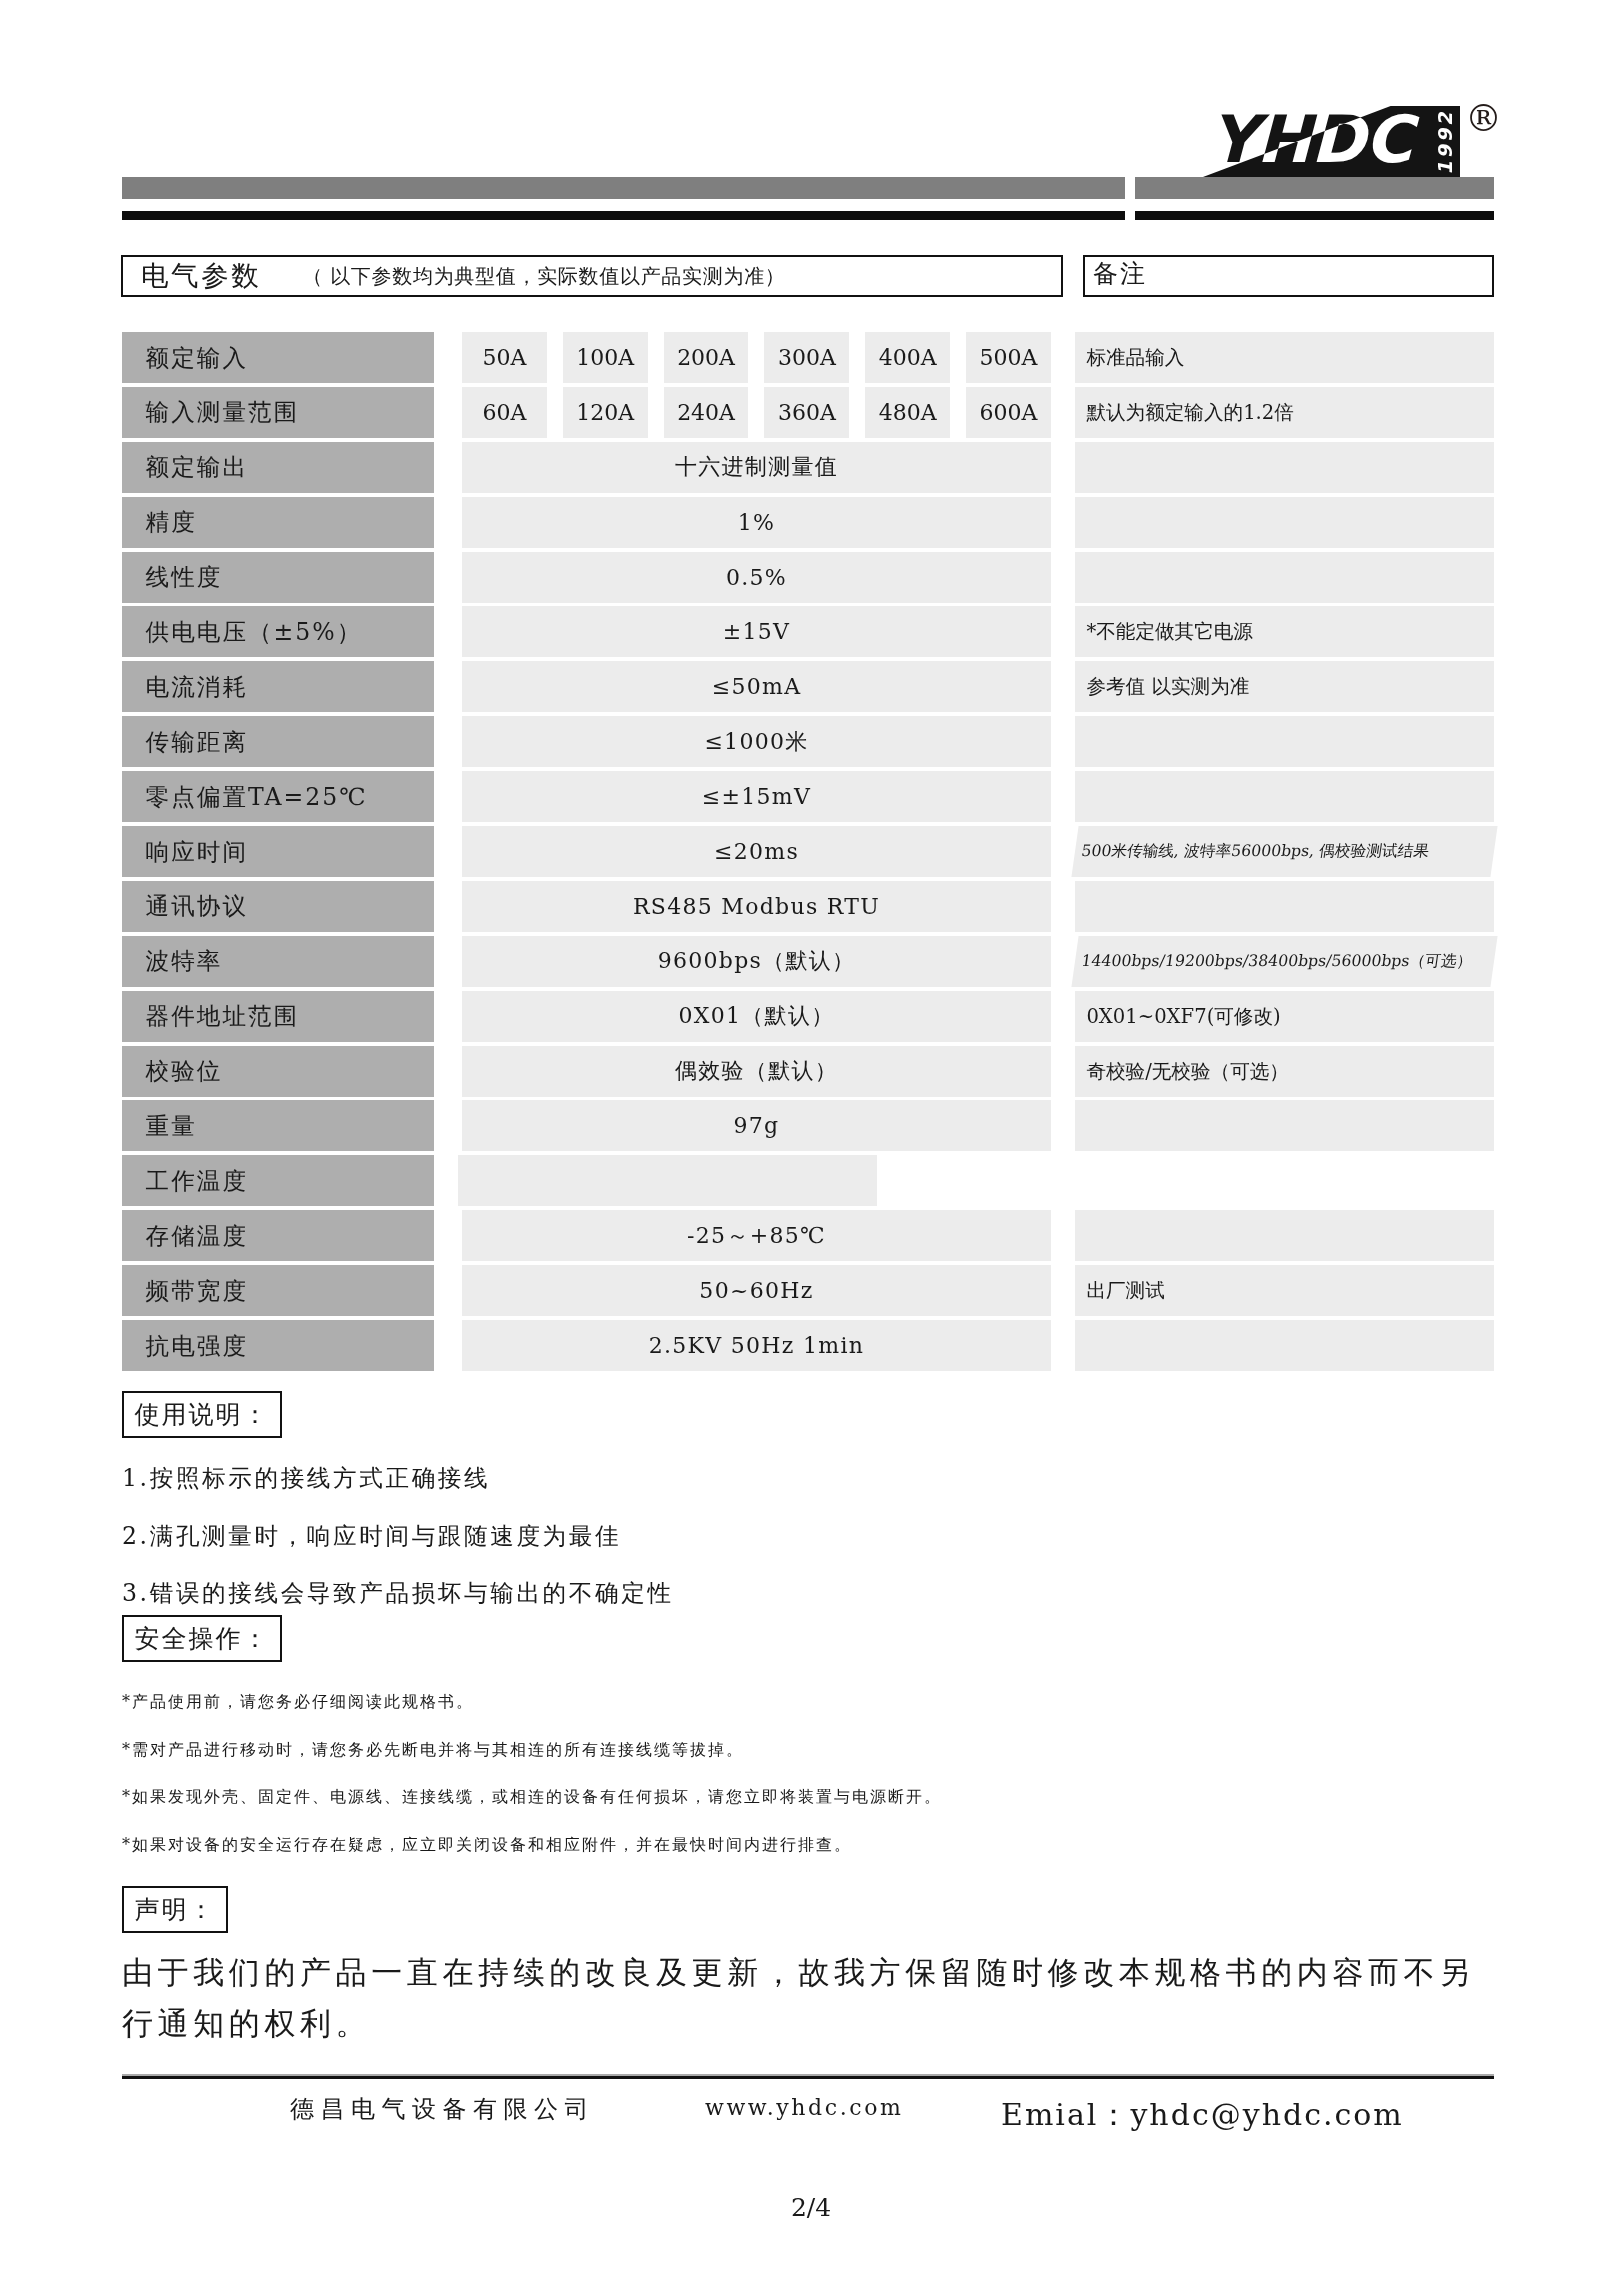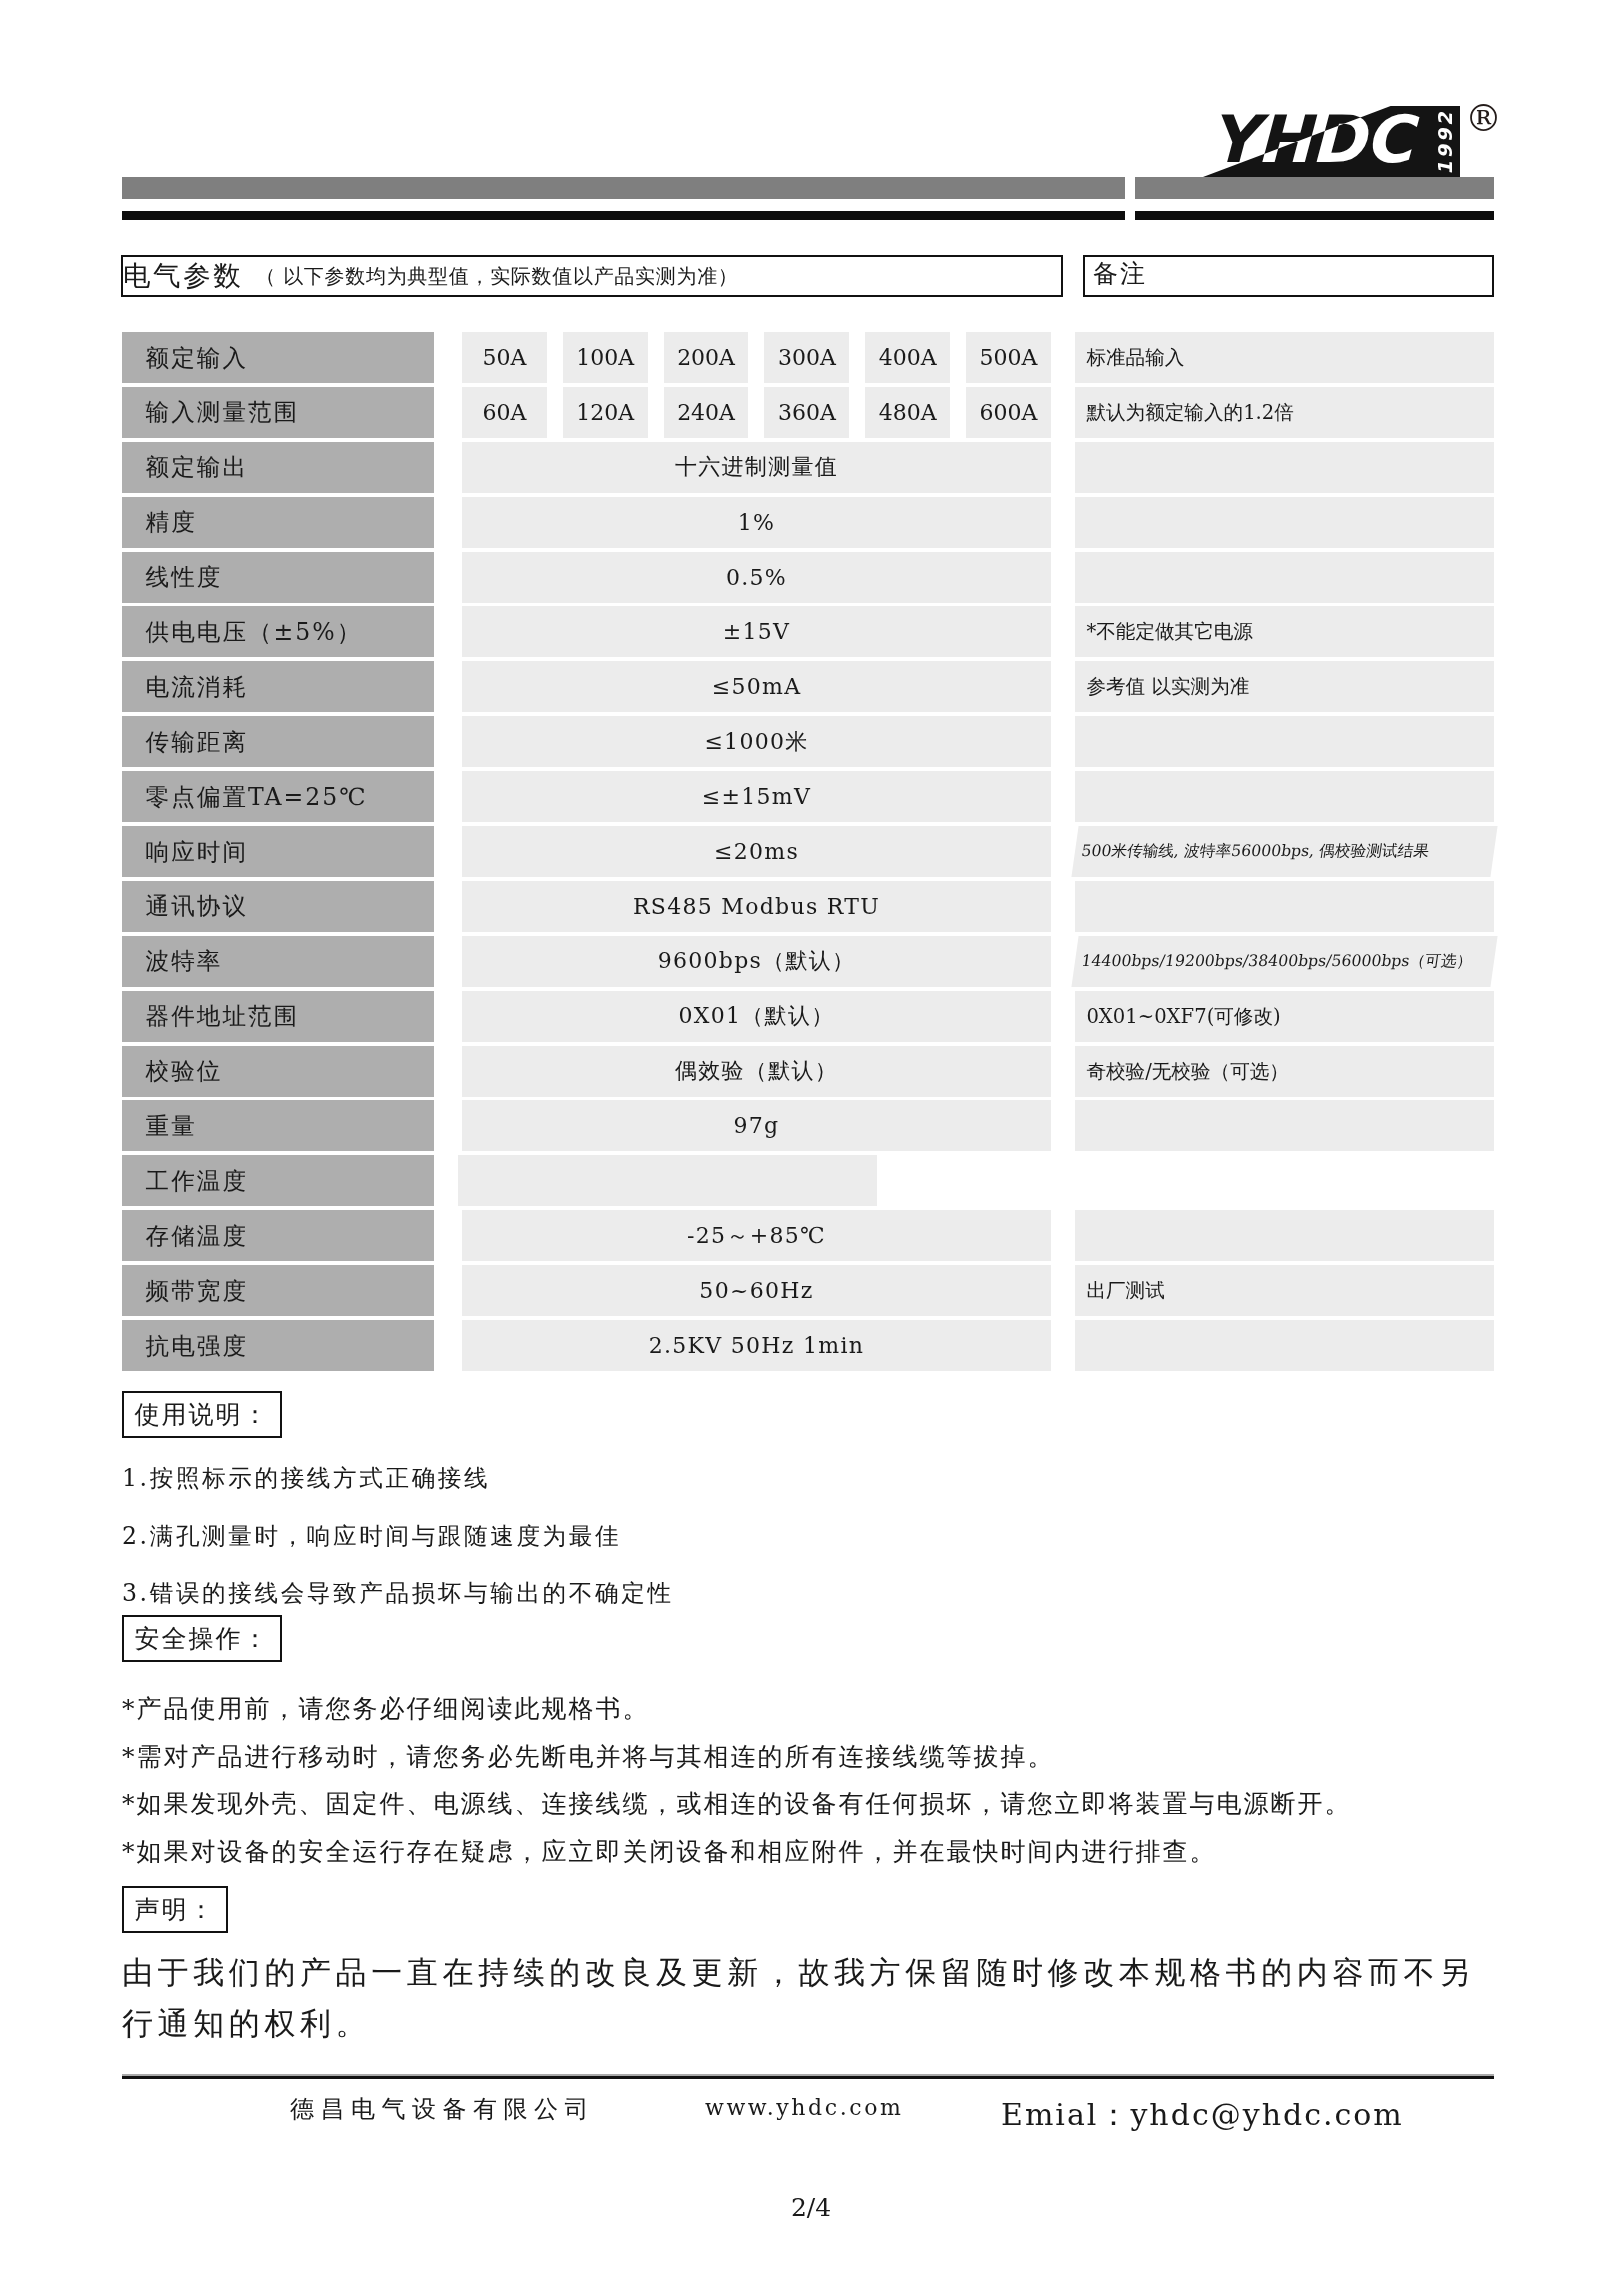--- a/index.html
+++ b/index.html
@@ -29,21 +29,21 @@
   .bar-gray { top:177px; height:21.6px; }
   .bar-black { top:211px; height:8.5px; }
   .bar .seg1 { width:1003px; height:100%; }
   .bar .seg2 { flex:1; height:100%; margin-left:9.8px; }
   .bar-gray .seg1, .bar-gray .seg2 { background:var(--bar-gray,#7f7f7f); }
   .bar-black .seg1, .bar-black .seg2 { background:var(--bar-black,#0d0d0d); }
 
   
   .params-box { position:absolute; left:121px; top:255px; width:942px; height:42px;
                 border:2px solid #111; box-sizing:border-box; display:flex; align-items:center;
-                padding-left:0; background:#fff; }
+                padding-left:18px; background:#fff;gap:29px; }
   .params-title { font-size:27.5px; letter-spacing:2.6px; }
   .params-note  { font-size:20px; letter-spacing:0.7px; margin-left:12px; white-space:nowrap; }
   .remark-box { position:absolute; left:1083px; top:255px; width:411px; height:42px;
                 border:2px solid #111; box-sizing:border-box; display:flex; align-items:flex-start;
                 padding-left:7.9px; font-size:25px; letter-spacing:2px; background:#fff; }
 
   
   .spec-table { position:absolute; left:122px; top:332px; width:1372px; }
   .t-row { display:flex; height:51px; margin-bottom:3.9px; }
   .t-label { width:312px; background:var(--label-bg,#aeaeae); display:flex; align-items:center;
@@ -59,21 +59,21 @@
               white-space:nowrap; overflow:hidden; }
   .t-remark.small { font-size:15.7px; letter-spacing:0; transform:skewX(-8deg); padding-left:6.5px; }
 
   
   .sec-box { position:absolute; border:2.6px solid #111; padding:5.2px 10.5px; font-size:25px;
              letter-spacing:2px; background:#fff; white-space:nowrap; }
   #usage-box { left:122px; top:1391px; }
   #usage-list { position:absolute; left:122px; top:1462px; font-size:23.6px; letter-spacing:2.6px; }
   .usage-item { height:34px; margin-bottom:23.6px; white-space:nowrap; }
   #safety-box { left:122px; top:1615px; }
-  #safety-list { position:absolute; left:122px; top:1692px; font-size:25px; letter-spacing:2px; }
+  #safety-list { position:absolute; left:122px; top:1692px; font-size:16px; letter-spacing:2px; }
   .safety-item { height:34px; margin-bottom:13.7px; white-space:nowrap; }
   #statement-box { left:122px; top:1886px; }
   #statement-text { position:absolute; left:122px; top:1947px; width:1382px; font-size:31px;
                     letter-spacing:4.6px; line-height:51px; }
 
   
   .footer-rule { position:absolute; left:122px; top:2076px; width:1372px; height:3.3px;
                  background:#111; box-shadow:0 -2px 0 #aaa; }
   .footer-company { position:absolute; left:290px;  top:2093px; font-size:24px; letter-spacing:6.5px; white-space:nowrap; }
   .footer-web     { position:absolute; left:705px; top:2095px; font-size:22px; letter-spacing:2.6px;  white-space:nowrap; }

